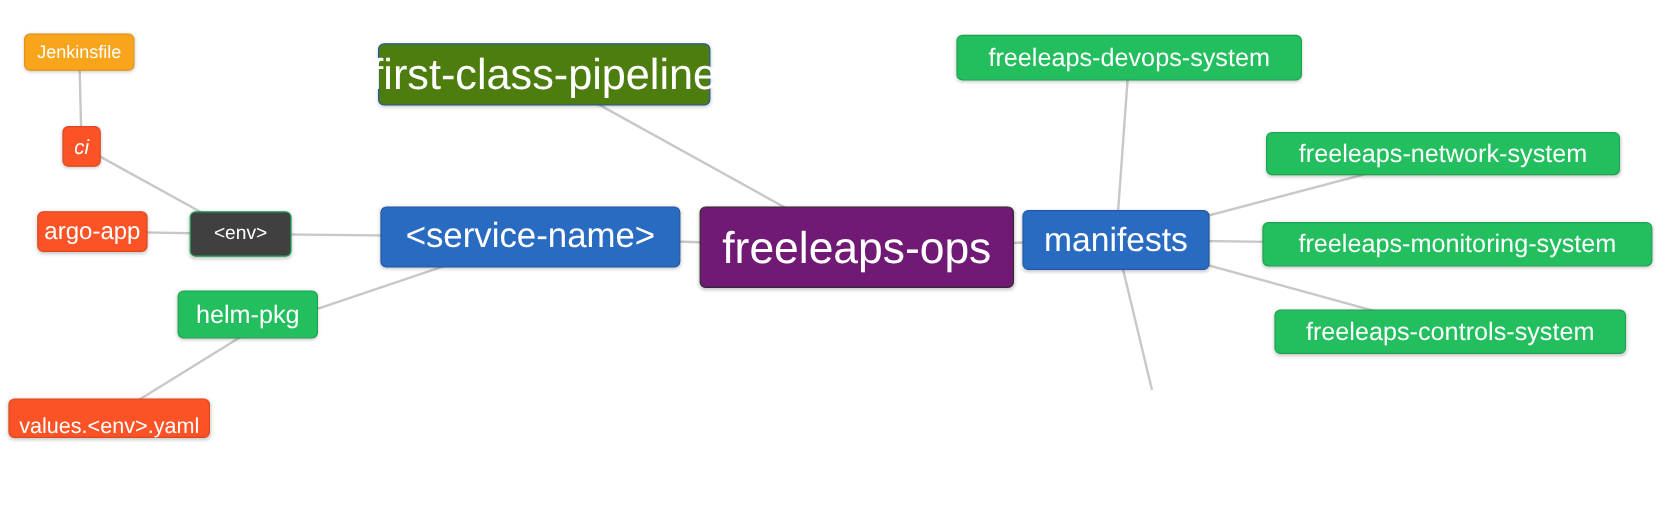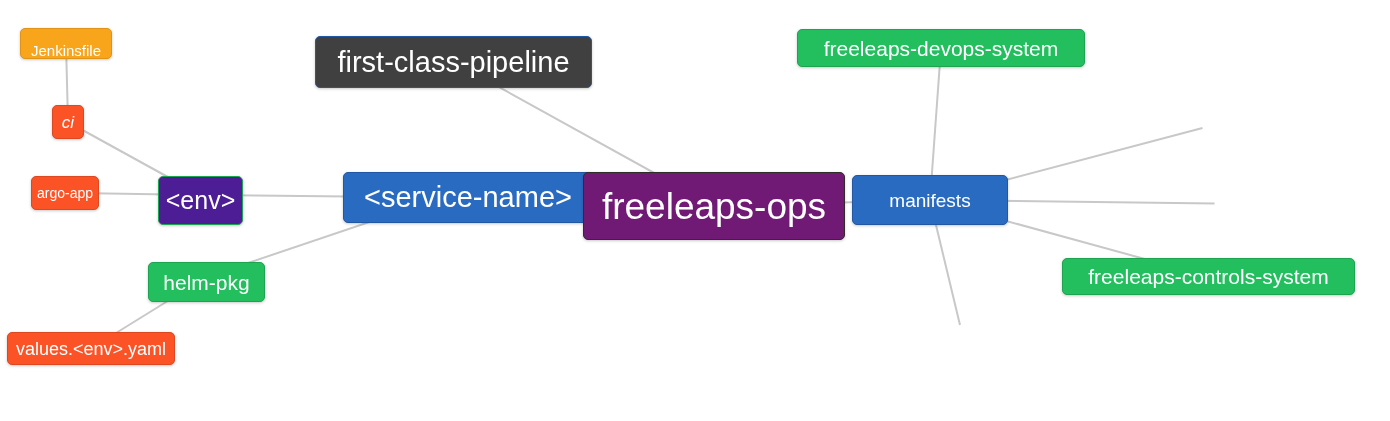--- a/index.html
+++ b/index.html
@@ -59,50 +59,56 @@
       <line x1="442" y1="197.5" x2="714" y2="206" stroke="#c8c8c8" stroke-width="2"></line>
       <line x1="453.5" y1="62" x2="714" y2="206" stroke="#c8c8c8" stroke-width="2"></line>
       <line x1="714" y1="206" x2="930" y2="200" stroke="#c8c8c8" stroke-width="2"></line>
       <line x1="930" y1="200" x2="941" y2="48" stroke="#c8c8c8" stroke-width="2"></line>
       <line x1="930" y1="200" x2="1202.5" y2="128" stroke="#c8c8c8" stroke-width="2"></line>
       <line x1="930" y1="200" x2="1214.5" y2="203.5" stroke="#c8c8c8" stroke-width="2"></line>
       <line x1="930" y1="200" x2="1208.5" y2="276.5" stroke="#c8c8c8" stroke-width="2"></line>
       <line x1="930" y1="200" x2="960" y2="325" stroke="#c8c8c8" stroke-width="2"></line>
     </svg>
   <div class="node-layer" id="node-layer">
-      <div class="node" style="left: 20px; top: 28px; width: 92px; height: 31px; background: rgb(249, 165, 28); border-color: rgb(224, 147, 22); font-size: 15px; align-items: flex-end;">
+      <div class="node" style="left: 20px; top: 28px; width: 92px; height: 31px; background: rgb(249, 165, 28); border-color: rgb(224, 147, 22); font-size: 15px;">
         <span>Jenkinsfile</span>
       </div>
       <div class="node" style="left: 52px; top: 105px; width: 32px; height: 34px; background: rgb(251, 82, 38); border-color: rgb(222, 72, 32); font-size: 17px; font-style: italic;">
         <span>ci</span>
       </div>
-      <div class="node" style="left: 31px; top: 176px; width: 68px; height: 34px; background: rgb(251, 82, 38); border-color: rgb(222, 72, 32); font-size: 14px;">
+      <div class="node" style="left: 31px; top: 176px; width: 92px; height: 34px; background: rgb(251, 82, 38); border-color: rgb(222, 72, 32); font-size: 20px;">
         <span>argo-app</span>
       </div>
-      <div class="node" style="left: 158px; top: 176px; width: 85px; height: 49px; background: #4c1d95; border-color: rgb(29, 164, 80); font-size: 25px;">
+      <div class="node" style="left: 158px; top: 176px; width: 85px; height: 38px; background: #404040; border-color: rgb(29, 164, 80); font-size: 16px;">
         <span>&lt;env&gt;</span>
       </div>
-      <div class="node" style="left: 315px; top: 36px; width: 277px; height: 52px; background: #404040; border-color: rgb(34, 87, 163); font-size: 29px;">
+      <div class="node" style="left: 315px; top: 36px; width: 277px; height: 52px; background: #4d7c0f; border-color: rgb(34, 87, 163); font-size: 36px;">
         <span>first-class-pipeline</span>
       </div>
-      <div class="node" style="left: 317px; top: 172px; width: 250px; height: 51px; background: rgb(42, 107, 194); border-color: rgb(34, 87, 163); font-size: 29px; margin-left: 26px;">
+      <div class="node" style="left: 317px; top: 172px; width: 250px; height: 51px; background: rgb(42, 107, 194); border-color: rgb(34, 87, 163); font-size: 29px;">
         <span>&lt;service-name&gt;</span>
       </div>
-      <div class="node" style="left: 148px; top: 262px; width: 117px; height: 40px; background: rgb(35, 191, 95); border-color: rgb(29, 164, 80); font-size: 21px;">
+      <div class="node" style="left: 148px; top: 242px; width: 117px; height: 40px; background: rgb(35, 191, 95); border-color: rgb(29, 164, 80); font-size: 21px;">
         <span>helm-pkg</span>
       </div>
-      <div class="node" style="left: 7px; top: 332px; width: 168px; height: 33px; background: rgb(251, 82, 38); border-color: rgb(222, 72, 32); font-size: 18px;">
+      <div class="node" style="left: 7px; top: 332px; width: 168px; height: 33px; background: rgb(251, 82, 38); border-color: rgb(222, 72, 32); font-size: 18px; align-items: flex-end;">
         <span>values.&lt;env&gt;.yaml</span>
       </div>
       <div class="node" style="left: 583px; top: 172px; width: 262px; height: 68px; background: #701a75; border-color: rgb(47, 44, 42); font-size: 37px;">
         <span>freeleaps-ops</span>
       </div>
-      <div class="node" style="left: 852px; top: 175px; width: 156px; height: 50px; background: rgb(42, 107, 194); border-color: rgb(34, 87, 163); font-size: 19px;">
+      <div class="node" style="left: 852px; top: 175px; width: 156px; height: 50px; background: rgb(42, 107, 194); border-color: rgb(34, 87, 163); font-size: 28px;">
         <span>manifests</span>
       </div>
       <div class="node" style="left: 797px; top: 29px; width: 288px; height: 38px; background: rgb(35, 191, 95); border-color: rgb(29, 164, 80); font-size: 21px; text-align: right;">
         <span>freeleaps-devops-system</span>
+      </div>
+      <div class="node" style="left: 1055px; top: 110px; width: 295px; height: 36px; background: rgb(35, 191, 95); border-color: rgb(29, 164, 80); font-size: 21px;">
+        <span>freeleaps-network-system</span>
+      </div>
+      <div class="node" style="left: 1052px; top: 185px; width: 325px; height: 37px; background: rgb(35, 191, 95); border-color: rgb(29, 164, 80); font-size: 21px;">
+        <span>freeleaps-monitoring-system</span>
       </div>
       <div class="node" style="left: 1062px; top: 258px; width: 293px; height: 37px; background: rgb(35, 191, 95); border-color: rgb(29, 164, 80); font-size: 21px;">
         <span>freeleaps-controls-system</span>
       </div>
     </div>
 </div>
 
 </body></html>

